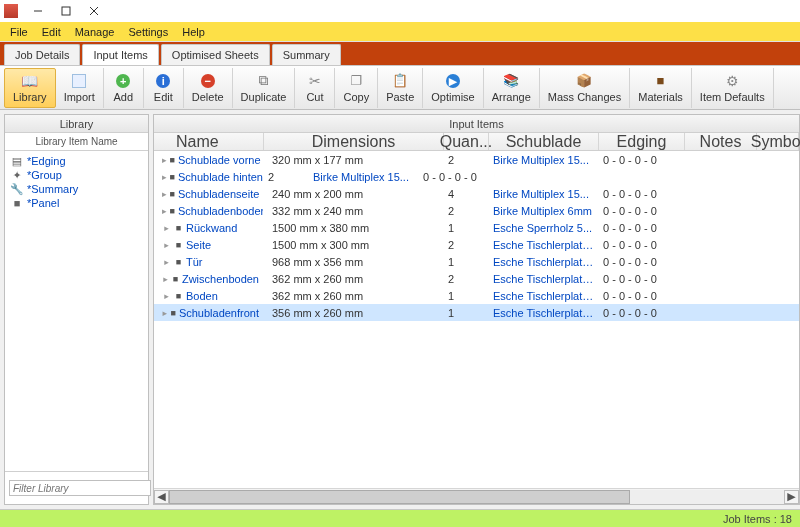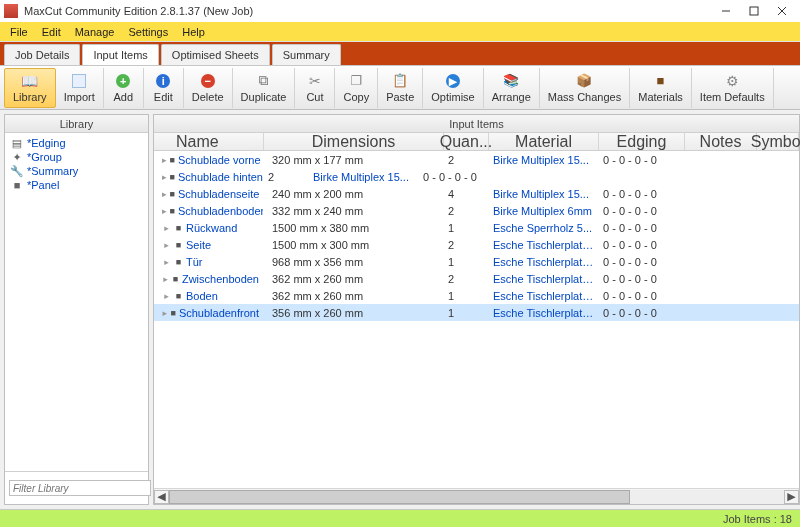--- a/index.html
+++ b/index.html
@@ -88,21 +88,20 @@
 .hscroll .thumb { position:absolute; left:0; width:75%; top:0; bottom:0; background:#cfcfcf; border:1px solid #aaa;}
 
 
 .statusbar { height:18px; background:#bef264; border-top:1px solid #c7c7c7; display:flex; align-items:center; justify-content:flex-end; padding:0 8px; color:#444;}
 </style>
 </head>
 <body>
 
 <div class="titlebar">
   <div class="app-icon"></div>
-  <div class="title">MaxCut Community Edition 2.8.1.37 (New Job)</div>
   <div class="winbtns">
     <div class="winbtn">
         <svg viewBox="0 0 10 10">
           <line x1="1" y1="5" x2="9" y2="5" stroke="#333" stroke-width="1"></line>
         </svg>
       </div>
     <div class="winbtn">
         <svg viewBox="0 0 10 10">
           <rect x="1" y="1" width="8" height="8" fill="none" stroke="#333" stroke-width="1"></rect>
         </svg>
@@ -215,20 +214,21 @@
         <span class="ic-defs">⚙</span>
       </div>
       <div>Item Defaults</div>
     </div>
   </div>
 
 <div class="content">
 
   <div class="panel sidebar">
     <div class="panel-title">Library</div>
+    <div class="side-head">Library Item Name</div>
     <div class="side-list" id="sidelist">
         <div class="side-item">
           <span class="sic">▤</span>
           <span>*Edging</span>
         </div>
         <div class="side-item">
           <span class="sic">✦</span>
           <span>*Group</span>
         </div>
         <div class="side-item">
@@ -248,21 +248,21 @@
       </div>
     </div>
   </div>
 
   <div class="panel main">
     <div class="panel-title">Input Items</div>
     <div class="table-head" id="thead">
         <div class="th c-name">Name</div>
         <div class="th c-dim">Dimensions</div>
         <div class="th c-qty">Quan...</div>
-        <div class="th c-mat">Material</div>
+        <div class="th c-mat">Schublade</div>
         <div class="th c-edg">Edging</div>
         <div class="th c-notes">Notes</div>
         <div class="th c-sym">Symbol</div>
       </div>
     <div class="table-body" id="tbody">
         <div class="row">
           <div class="td c-name name">
             <span class="rowic">▸</span>
             <span class="rowic" style="color: rgb(85, 85, 85);">■</span>
             <span>Schublade vorne</span>

